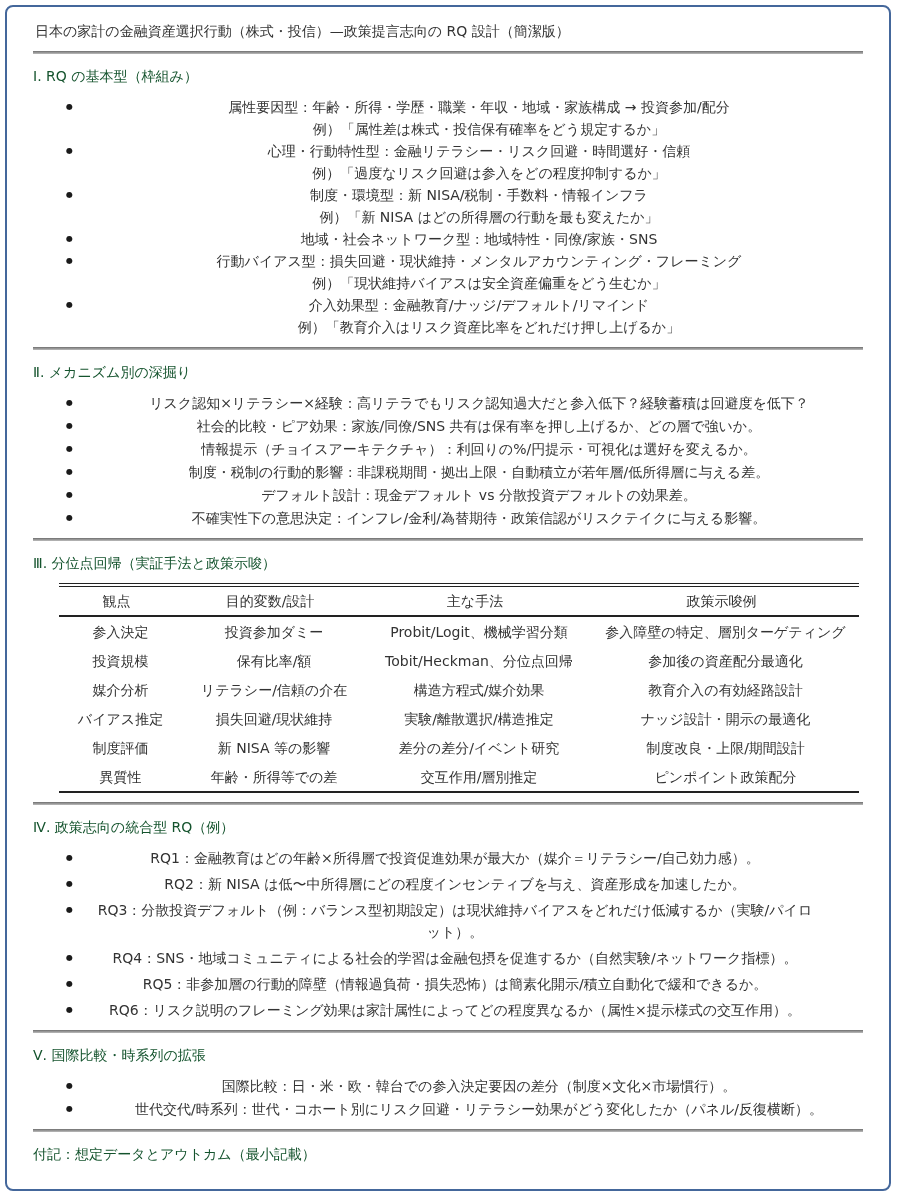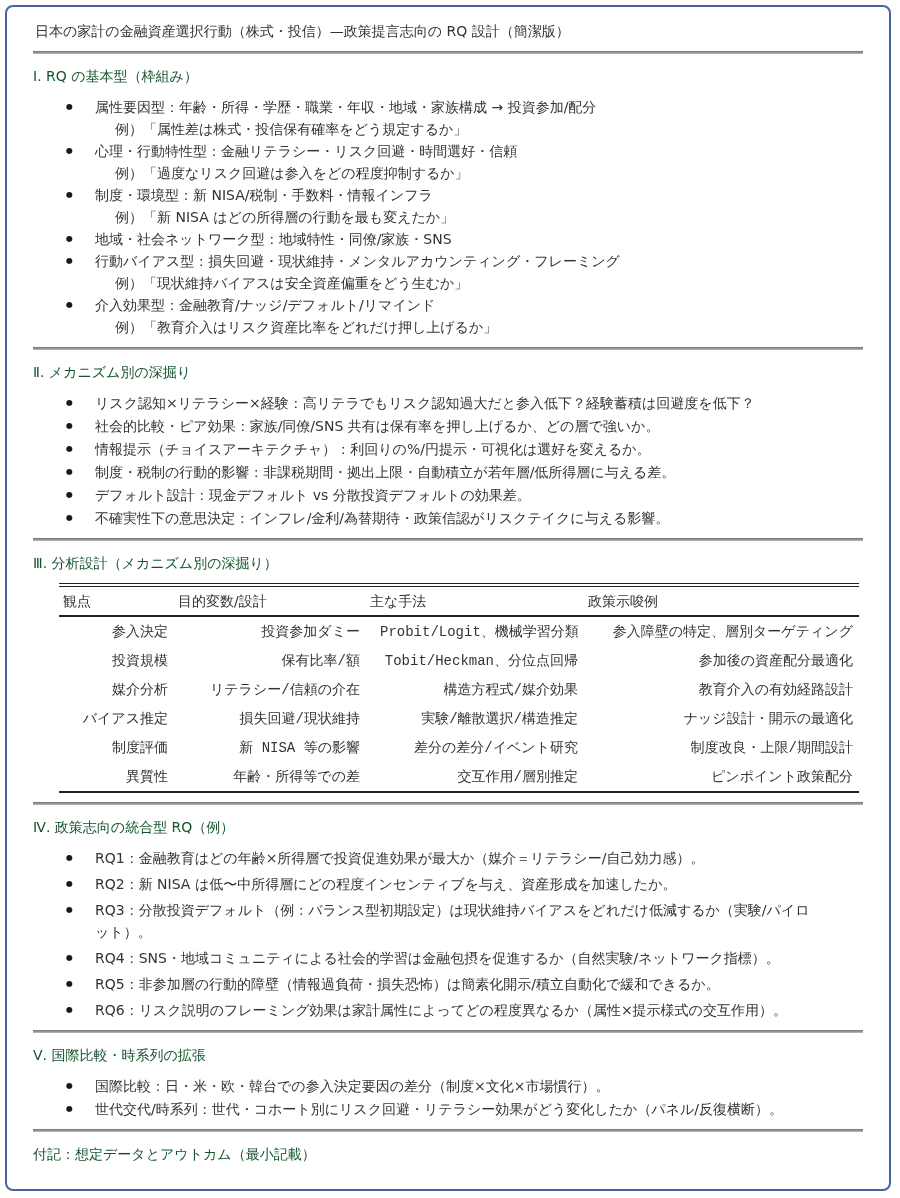--- a/index.html
+++ b/index.html
@@ -18,46 +18,46 @@
     height:3px;border:0;margin:9px 0 11px 0;
     background:linear-gradient(to bottom,#6f6f6f,#bcbcbc);
   }
   h2{
     font-size:14px;font-weight:normal;color:#14532d;
     margin:0 0 9px 0;line-height:22px;
   }
   ul{margin:0 0 0 32px;padding:0;list-style:none;}
   li{
     font-size:14px;line-height:22px;position:relative;
-    padding-left:30px;color:#333333;
+    padding-left:30px;color:#333333;text-align:center;
   }
   li::before{
     content:"\25CF";position:absolute;left:1px;top:0;
     font-size:8px;line-height:22px;color:#1a1a1a;
   }
   .ex{padding-left:20px;line-height:22px;}
   .list-2 li{margin-bottom:1px;}
   .list-4 li{margin-bottom:4px;max-width:720px;}
   .list-5 li{margin-bottom:1px;}
   table.tbl{
     border-collapse:collapse;table-layout:fixed;width:800px;
     margin:3px 0 2px 26px;font-size:14px;color:#333333;
     border-top:4px double #222222;border-bottom:2px solid #222222;
   }
   .tbl col.c1{width:115px;}
   .tbl col.c2{width:192px;}
   .tbl col.c3{width:218px;}
   .tbl col.c4{width:275px;}
   .tbl th{
-    font-weight:normal;text-align:left;padding:6px 4px;
+    font-weight:normal;text-align:center;padding:6px 4px;
     line-height:16px;border-bottom:2px solid #222222;
   }
   .tbl td{
-    text-align:right;padding:7px 6px 6px 14px;line-height:16px;
-    white-space:nowrap;overflow:hidden;font-family:Liberation Mono, monospace;
+    text-align:center;padding:7px 6px 6px 14px;line-height:16px;
+    white-space:nowrap;overflow:hidden;
   }
 </style>
 </head>
 <body>
 
 <div class="frame">
 
   <div class="title">日本の家計の金融資産選択行動（株式・投信）—政策提言志向の RQ 設計（簡潔版）</div>
 
   <hr class="sep">
@@ -101,21 +101,21 @@
       <li>情報提示（チョイスアーキテクチャ）：利回りの%/円提示・可視化は選好を変えるか。</li>
       <li>制度・税制の行動的影響：非課税期間・拠出上限・自動積立が若年層/低所得層に与える差。</li>
       <li>デフォルト設計：現金デフォルト vs 分散投資デフォルトの効果差。</li>
       <li>不確実性下の意思決定：インフレ/金利/為替期待・政策信認がリスクテイクに与える影響。</li>
     </ul>
   </section>
 
   <hr class="sep">
 
   <section>
-    <h2>Ⅲ. 分析設計（メカニズム別の深掘り）</h2>
+    <h2>Ⅲ. 分位点回帰（実証手法と政策示唆）</h2>
     <table class="tbl">
       <colgroup>
           <col class="c1">
           <col class="c2">
           <col class="c3">
           <col class="c4">
         </colgroup>
       <thead>
         <tr>
           <th>観点</th>

